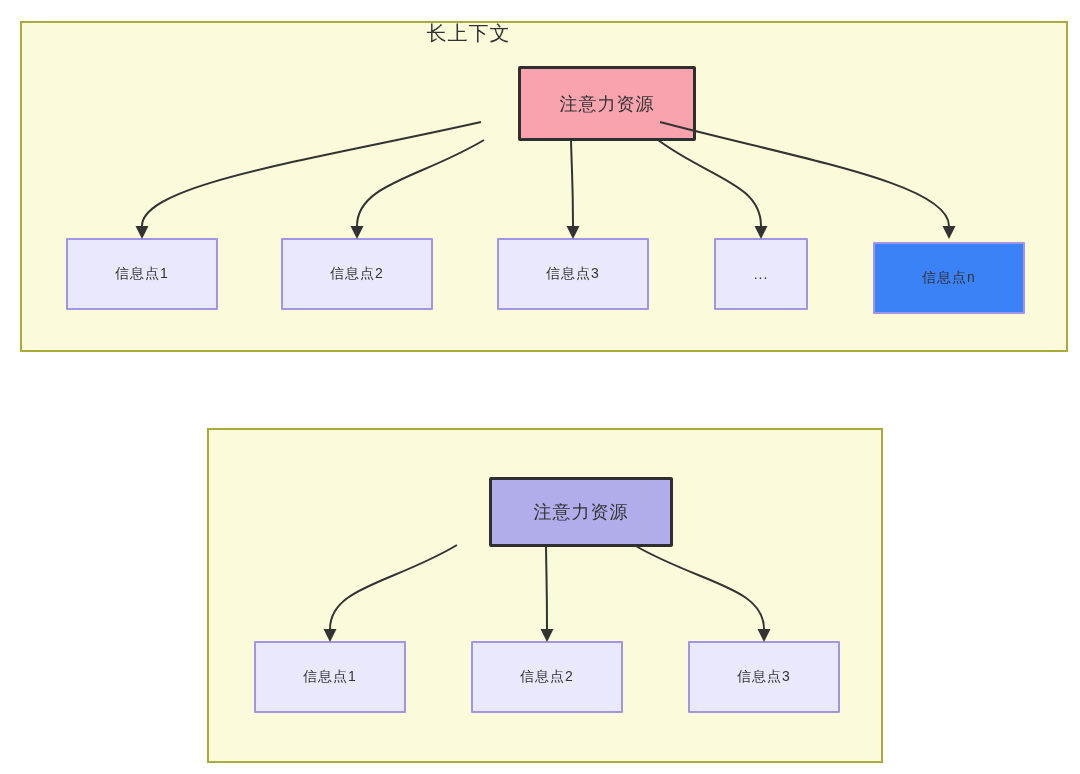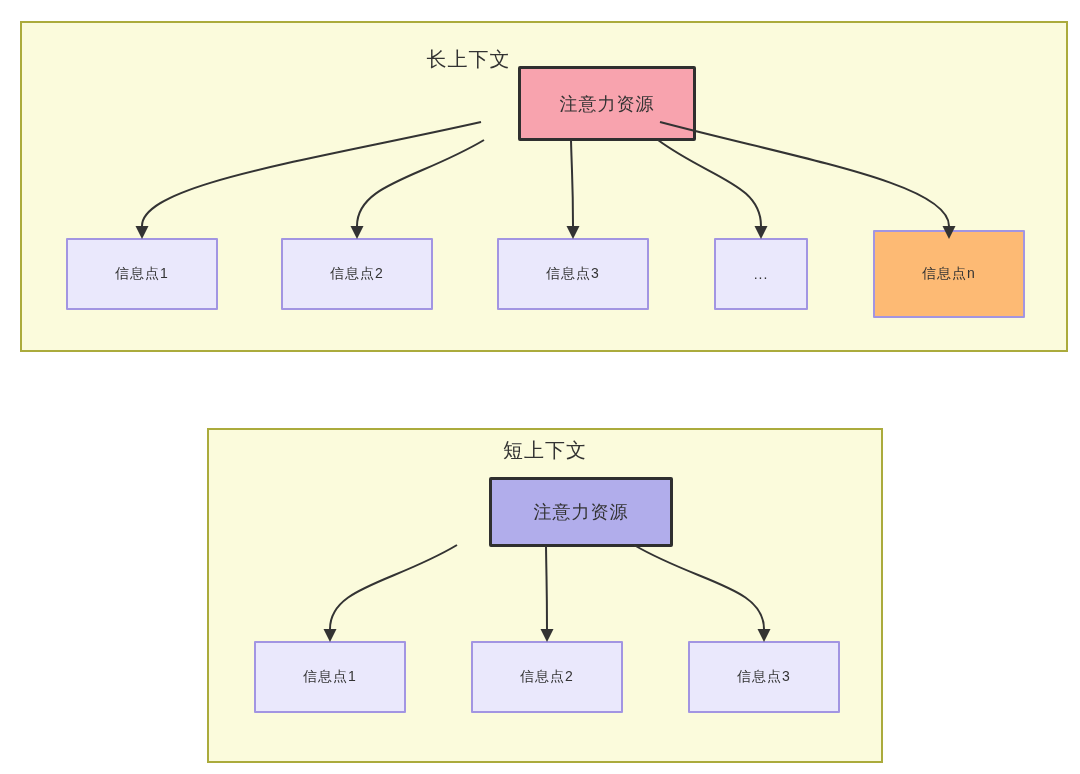--- a/index.html
+++ b/index.html
@@ -68,33 +68,32 @@
     fill: #333333;
     stroke: none;
   }
 </style>
 </head>
 <body>
 
 <div class="canvas">
 
   <section class="frame" style="left: 20px; top: 21px; width: 1048px; height: 331px; background: rgb(251, 251, 220); border-color: rgb(171, 171, 60);"></section>
-  <div class="frame-title" style="left: 20px; top: 46px; width: 897px;">长上下文</div>
+  <div class="frame-title" style="left: 20px; top: 20px; width: 897px;">长上下文</div>
   <div class="node root-node" style="left: 482px; top: 66px; width: 178px; height: 75px; background: rgb(248, 163, 174); border-color: rgb(47, 47, 47);">注意力资源</div>
 
   <section class="frame" style="left: 207px; top: 428px; width: 676px; height: 335px; background: rgb(251, 251, 220); border-color: rgb(171, 171, 60);"></section>
-  <div class="frame-title" style="left: 207px; top: 437px; width: 676px;">短上下文</div>
   <div class="node root-node" style="left: 453px; top: 477px; width: 184px; height: 70px; background: rgb(177, 173, 235); border-color: rgb(47, 47, 47);">注意力资源</div>
 
   <div id="nodes">
       <div class="node" style="left: 66px; top: 238px; width: 152px; height: 72px; background: rgb(234, 232, 252); border-color: rgb(162, 149, 226);">信息点1</div>
       <div class="node" style="left: 281px; top: 238px; width: 152px; height: 72px; background: rgb(234, 232, 252); border-color: rgb(162, 149, 226);">信息点2</div>
       <div class="node" style="left: 497px; top: 238px; width: 152px; height: 72px; background: rgb(234, 232, 252); border-color: rgb(162, 149, 226);">信息点3</div>
       <div class="node" style="left: 714px; top: 238px; width: 94px; height: 72px; background: rgb(234, 232, 252); border-color: rgb(162, 149, 226);">...</div>
-      <div class="node" style="left: 873px; top: 230px; width: 152px; height: 88px; background: #fdba74; border-color: rgb(162, 149, 226);">信息点n</div>
+      <div class="node" style="left: 873px; top: 242px; width: 152px; height: 72px; background: #3b82f6; border-color: rgb(162, 149, 226);">信息点n</div>
       <div class="node" style="left: 254px; top: 641px; width: 152px; height: 72px; background: rgb(234, 232, 252); border-color: rgb(162, 149, 226);">信息点1</div>
       <div class="node" style="left: 471px; top: 641px; width: 152px; height: 72px; background: rgb(234, 232, 252); border-color: rgb(162, 149, 226);">信息点2</div>
       <div class="node" style="left: 688px; top: 641px; width: 152px; height: 72px; background: rgb(234, 232, 252); border-color: rgb(162, 149, 226);">信息点3</div>
     </div>
 
   <svg id="arrow-layer" viewBox="0 0 1080 774" xmlns="http://www.w3.org/2000/svg">
       <path d="M 481 122 C 311.5 160, 142 184, 142 226" stroke="#333333"></path>
       <polygon points="135.5,226 148.5,226 142,239" fill="#333333"></polygon>
       <path d="M 484 140 C 420.5 178, 357 184, 357 226" stroke="#333333"></path>
       <polygon points="350.5,226 363.5,226 357,239" fill="#333333"></polygon>

